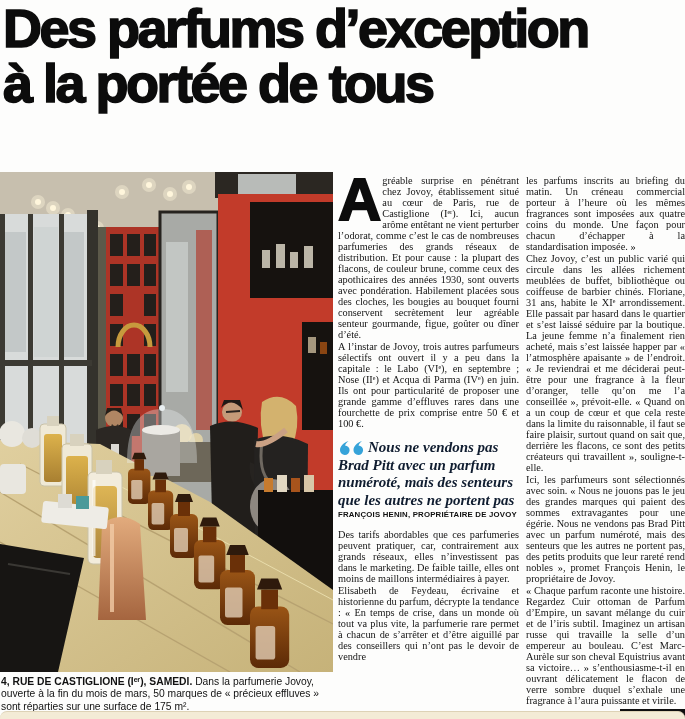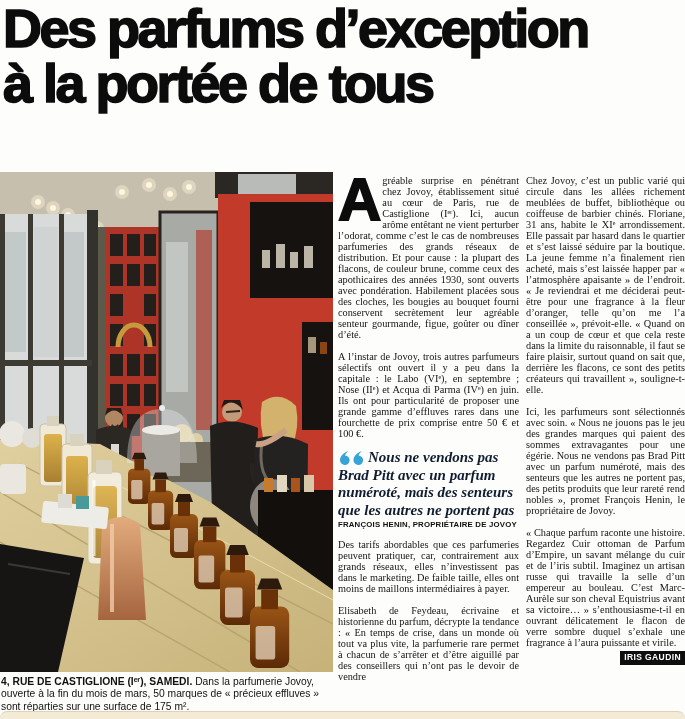--- a/index.html
+++ b/index.html
@@ -18,21 +18,21 @@
   .photo-frame{width:333px;height:500px;overflow:hidden;background:#8d897e;}
   .caption{width:326px;font-family:"Liberation Sans",sans-serif;font-size:10.3px;
       line-height:12.3px;padding:4px 2px 0 1px;color:#111;}
   .caption .lead{font-weight:bold;}
   .credit{float:right;font-size:11px;color:#3a3a3a;margin-top:16px;}
   .col{font-size:10.3px;line-height:11px;text-align:justify;overflow:hidden;height:547px;
       padding-top:3px;box-sizing:border-box;}
   .col1{width:181px;margin-left:5px;flex:none;}
   .col2{width:159px;margin-left:7px;flex:none;}
   .col p{margin:0;}
-  .col p + p{margin-top:11px;}
+  .col p + p{margin-top:1px;}
   .dropcap{float:left;font-family:"Liberation Sans",sans-serif;font-weight:bold;
       font-size:60px;line-height:48px;height:51px;margin:1px 4px 0 0;letter-spacing:-3px;
       -webkit-text-stroke:1.8px #0c0c0c;color:#0c0c0c;}
   
   .pull-quote{margin:10px 0 9px;text-align:left;}
   .qmark{float:left;margin:1px 3px 0 0;}
   .qtext{font-style:italic;font-weight:bold;font-size:15px;line-height:17.5px;color:#101d30;}
   .qattr{font-family:"Liberation Sans",sans-serif;font-size:7.8px;font-weight:bold;
       color:#101010;letter-spacing:0.2px;clear:both;}
   
@@ -345,20 +345,21 @@
         </svg>
         <span class="qtext">Nous ne vendons pas Brad Pitt avec un parfum numéroté, mais des senteurs que les autres ne portent pas</span>
         <div class="qattr">FRANÇOIS HENIN, PROPRIÉTAIRE DE JOVOY</div>
       </div>
 
       <p>Des tarifs abordables que ces parfumeries peuvent pratiquer, car, contrairement aux grands réseaux, elles n’investissent pas dans le marketing. De faible taille, elles ont moins de maillons intermédiaires à payer.</p>
       <p>Elisabeth de Feydeau, écrivaine et historienne du parfum, décrypte la tendance : « En temps de crise, dans un monde où tout va plus vite, la parfumerie rare permet à chacun de s’arrêter et d’être aiguillé par des conseillers qui n’ont pas le devoir de vendre</p>
     </div>
 
     <div class="col col2">
+      <p>les parfums inscrits au briefing du matin. Un créneau commercial porteur à l’heure où les mêmes fragrances sont imposées aux quatre coins du monde. Une façon pour chacun d’échapper à la standardisation imposée. »</p>
       <p>Chez Jovoy, c’est un public varié qui circule dans les allées richement meublées de buffet, bibliothèque ou coiffeuse de barbier chinés. Floriane, 31 ans, habite le XIᵉ arrondissement. Elle passait par hasard dans le quartier et s’est laissé séduire par la boutique. La jeune femme n’a finalement rien acheté, mais s’est laissée happer par « l’atmosphère apaisante » de l’endroit. « Je reviendrai et me déciderai peut-être pour une fragrance à la fleur d’oranger, telle qu’on me l’a conseillée », prévoit-elle. « Quand on a un coup de cœur et que cela reste dans la limite du raisonnable, il faut se faire plaisir, surtout quand on sait que, derrière les flacons, ce sont des petits créateurs qui travaillent », souligne-t-elle.</p>
       <p>Ici, les parfumeurs sont sélectionnés avec soin. « Nous ne jouons pas le jeu des grandes marques qui paient des sommes extravagantes pour une égérie. Nous ne vendons pas Brad Pitt avec un parfum numéroté, mais des senteurs que les autres ne portent pas, des petits produits que leur rareté rend nobles », promet François Henin, le propriétaire de Jovoy.</p>
       <p>« Chaque parfum raconte une histoire. Regardez Cuir ottoman de Parfum d’Empire, un savant mélange du cuir et de l’iris subtil. Imaginez un artisan russe qui travaille la selle d’un empereur au bouleau. C’est Marc-Aurèle sur son cheval Equistrius avant sa victoire… » s’enthousiasme-t-il en ouvrant délicatement le flacon de verre sombre duquel s’exhale une fragrance à l’aura puissante et virile.</p>
       <div class="byline-row">
         <span class="byline">IRIS GAUDIN</span>
       </div>
     </div>
   </div>
 
   <div class="bottom-strip"></div>

